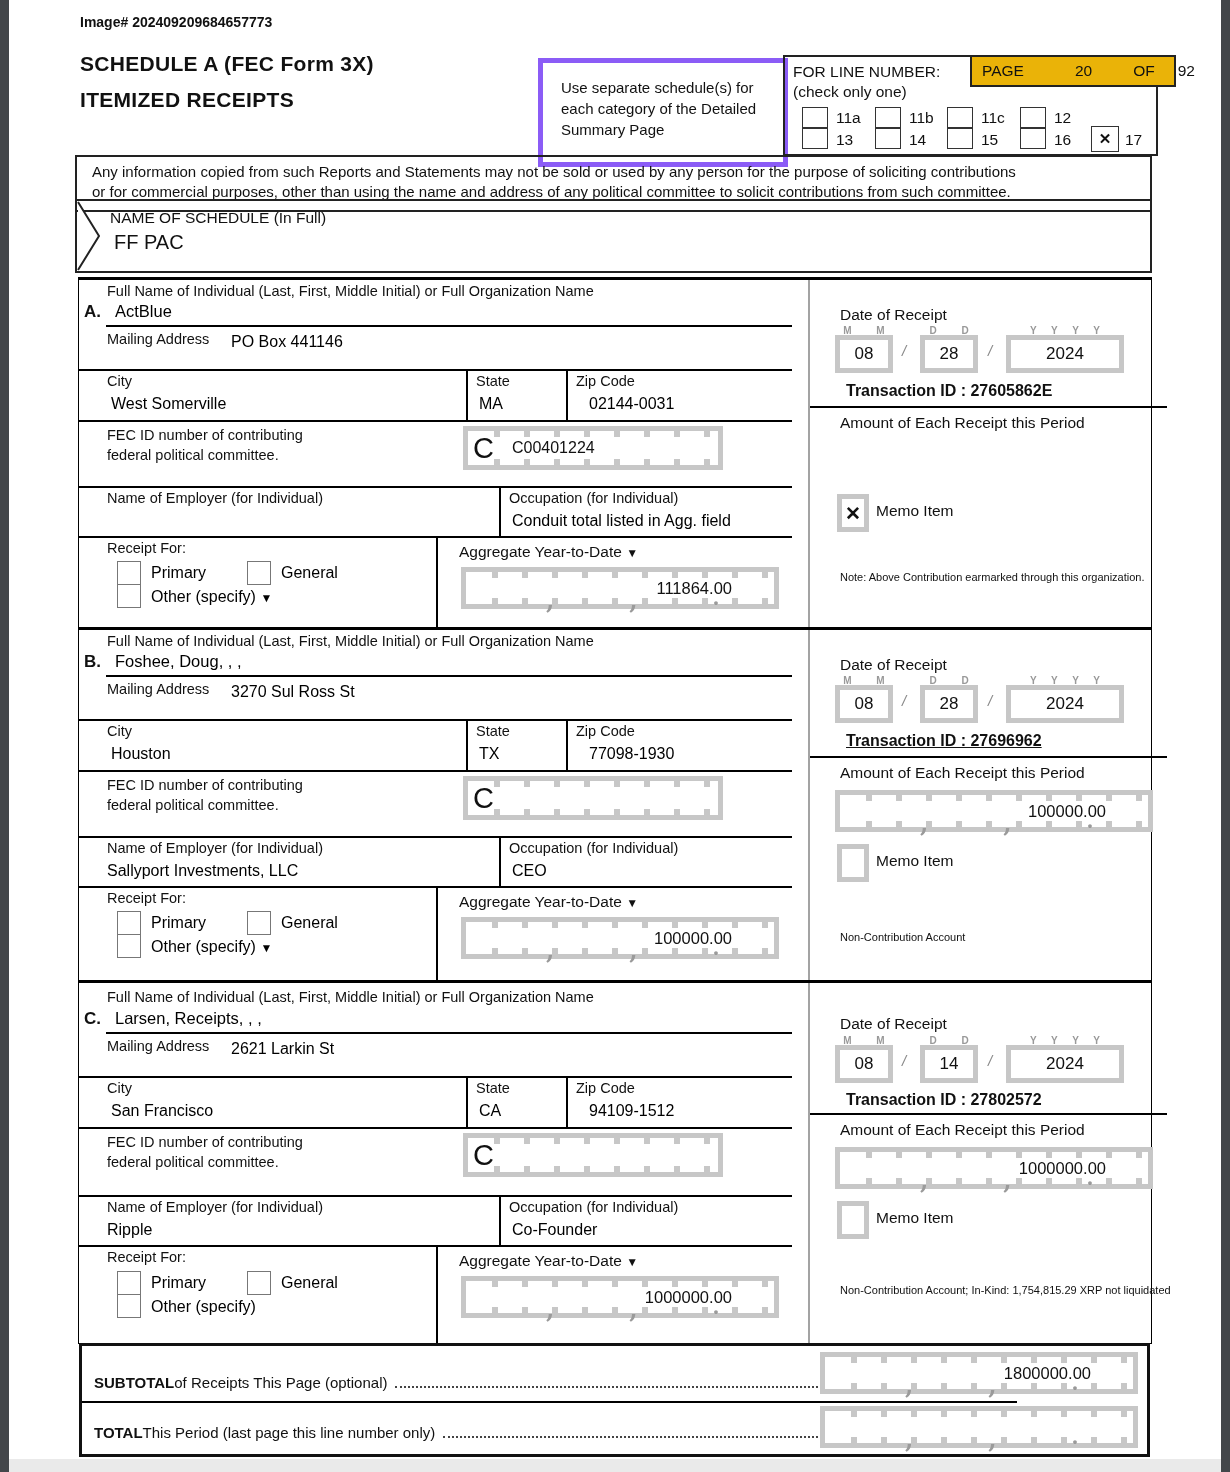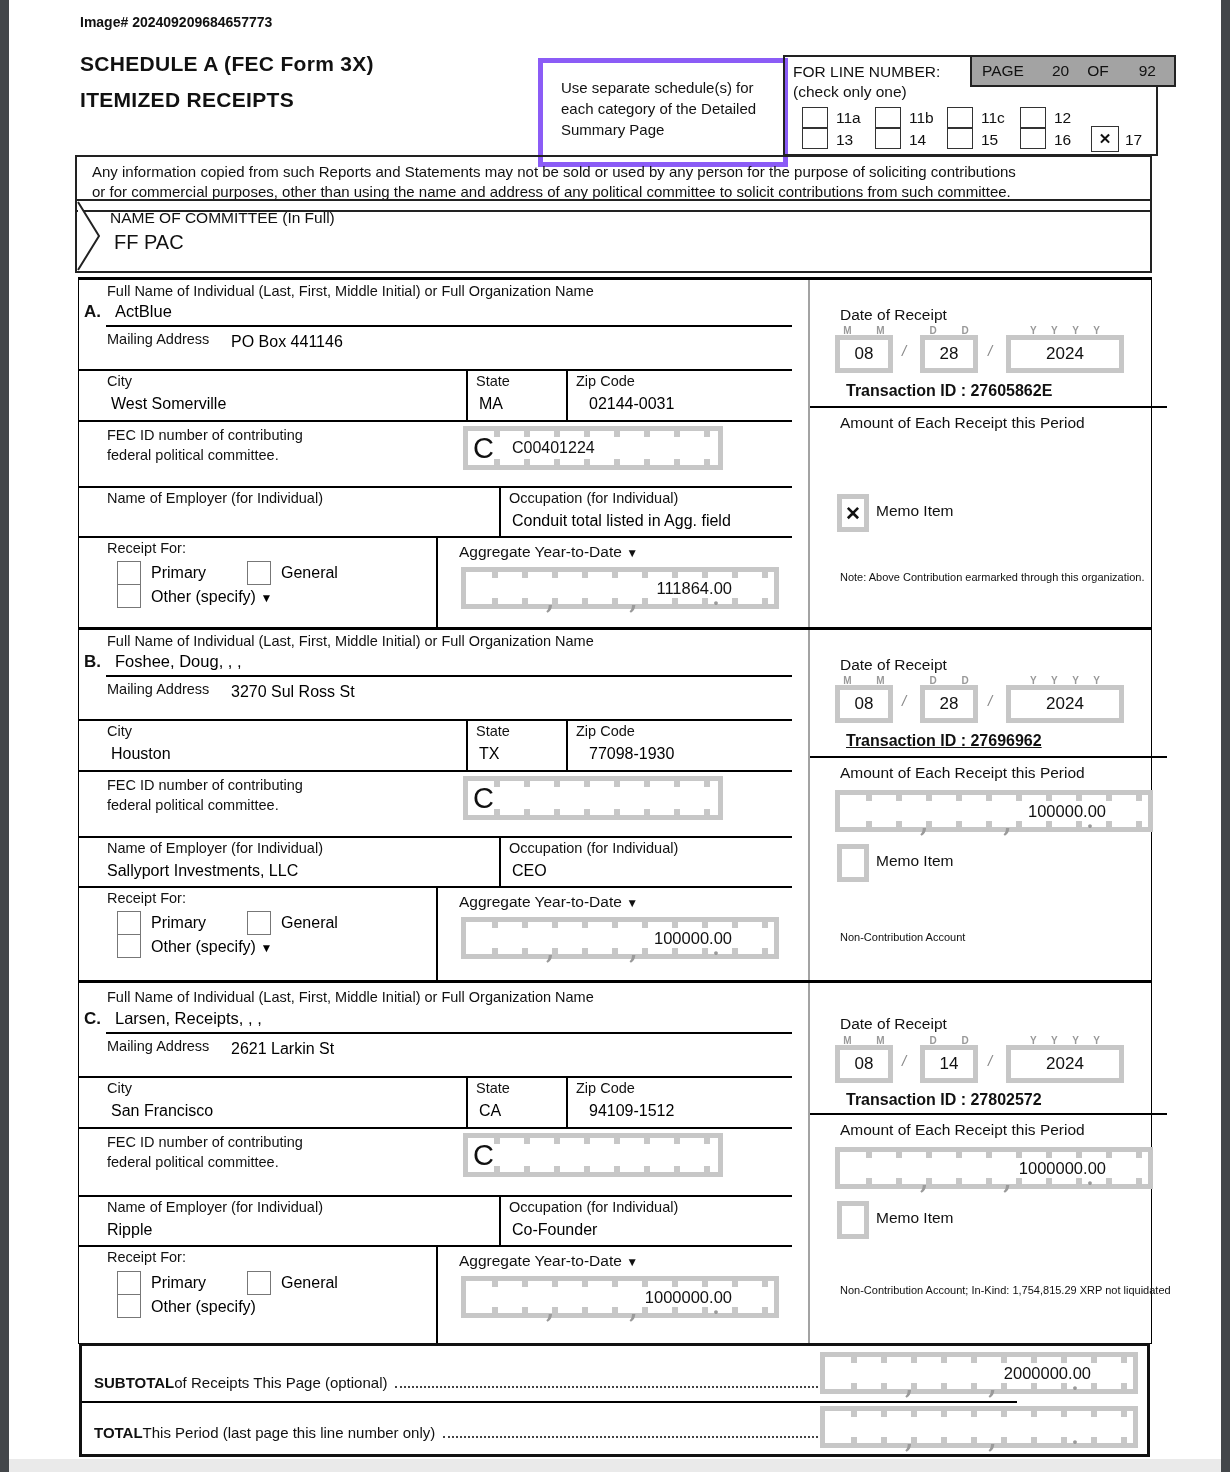--- a/index.html
+++ b/index.html
@@ -13,21 +13,21 @@
   .val{position:absolute;font-size:16px;color:#000;white-space:nowrap;}
   .hline{position:absolute;height:1.5px;background:#000;}
   .vline{position:absolute;width:1.5px;background:#000;}
   .bold{font-weight:bold;}
   .title{position:absolute;font-size:21px;font-weight:bold;letter-spacing:.3px;}
   .imgnum{position:absolute;left:80px;top:14px;font-size:14px;font-weight:bold;}
   .sepbox{position:absolute;left:538px;top:58px;width:206px;border:5px solid #8b5cf6;
           padding:14px 16px 22px 18px;font-size:15px;line-height:1.4;}
   .flnbox{position:absolute;left:783px;top:55px;width:371px;height:97px;border:2px solid #222;}
   .pagebox{position:absolute;left:185px;top:-2px;width:186px;height:28px;border:2px solid #222;
-           background:#a3a3a3;display:flex;align-items:center;font-size:15.5px;padding:0 10px 0 6px;}
+           background:#eab308;display:flex;align-items:center;font-size:15.5px;padding:0 10px 0 6px;gap:23px;}
   .lncb{position:absolute;width:24px;height:19px;border:1.5px solid #333;background:#fff;
         display:flex;align-items:center;justify-content:center;font-size:15px;font-weight:bold;}
   .lnlab{position:absolute;font-size:15.5px;}
   .discl{position:absolute;left:75px;top:155px;width:1043px;border:2px solid #222;
          padding:5px 15px 7px 15px;font-size:15px;line-height:1.35;}
   .combox{position:absolute;left:75px;top:199px;width:1073px;height:70px;border:2px solid #222;}
   .sec{position:absolute;left:78px;width:1072px;background:#fff;border:1.5px solid #000;
        border-top:3px solid #000;}
   .rcol{position:absolute;left:729px;top:0;bottom:0;width:357px;border-left:2px solid #a3a3a3;}
   .letter{position:absolute;font-size:17px;font-weight:bold;}
@@ -126,21 +126,21 @@
 
   <div class="discl">
     <div>Any information copied from such Reports and Statements may not be sold or used by any person for the purpose of soliciting contributions</div>
     <div>or for commercial purposes, other than using the name and address of any political committee to solicit contributions from such committee.</div>
   </div>
 
   <div class="combox">
     <svg class="chevsvg" width="26" height="70" viewBox="0 0 26 70">
       <polyline points="1,1 22,35 1,69" fill="#fff" stroke="#222" stroke-width="2"></polyline>
     </svg>
-    <div class="lbl15" style="left:33px;top:8px">NAME OF COMMITTEE (In Full)</div>
+    <div class="lbl15" style="left:33px;top:8px">NAME OF SCHEDULE (In Full)</div>
     <div class="abs" style="left:37px;top:30px;font-size:20px">FF PAC</div>
   </div>
 
   <div class="sec" style="top:277px;height:347px">
     <div class="lbl" style="left:28px;top:3px">Full Name of Individual (Last, First, Middle Initial) or Full Organization Name</div>
     <div class="letter" style="left:5px;top:22px">A.</div>
     <div class="val" style="left:36px;top:22px;font-size:16.5px">ActBlue</div>
     <div class="hline" style="left:27px;top:45px;width:686px"></div>
     <div class="lbl" style="left:28px;top:51px">Mailing Address</div>
     <div class="val" style="left:152px;top:53px">PO Box 441146</div>
@@ -373,21 +373,21 @@
       <span class="arr">▶</span>
     </div>
     <div class="hline" style="left:0;top:55px;width:935px;height:2px"></div>
     <div class="frow" style="top:78px">
       <span class="bold">TOTAL</span>
       <span> This Period (last page this line number only)</span>
       <span class="leader"></span>
       <span class="arr">▶</span>
     </div>
     <div class="gtick" style="left:738px;top:6px;width:308px;height:32px">
-      <span class="amt-v">2000000.00</span>
+      <span class="amt-v">1800000.00</span>
       <span class="sep" style="left:26%"></span>
       <span class="sep" style="left:53%"></span>
       <span class="sep sepd" style="left:80%"></span>
     </div>
     <div class="gtick" style="left:738px;top:60px;width:308px;height:32px">
       <span class="amt-v"></span>
       <span class="sep" style="left:26%"></span>
       <span class="sep" style="left:53%"></span>
       <span class="sep sepd" style="left:80%"></span>
     </div>

